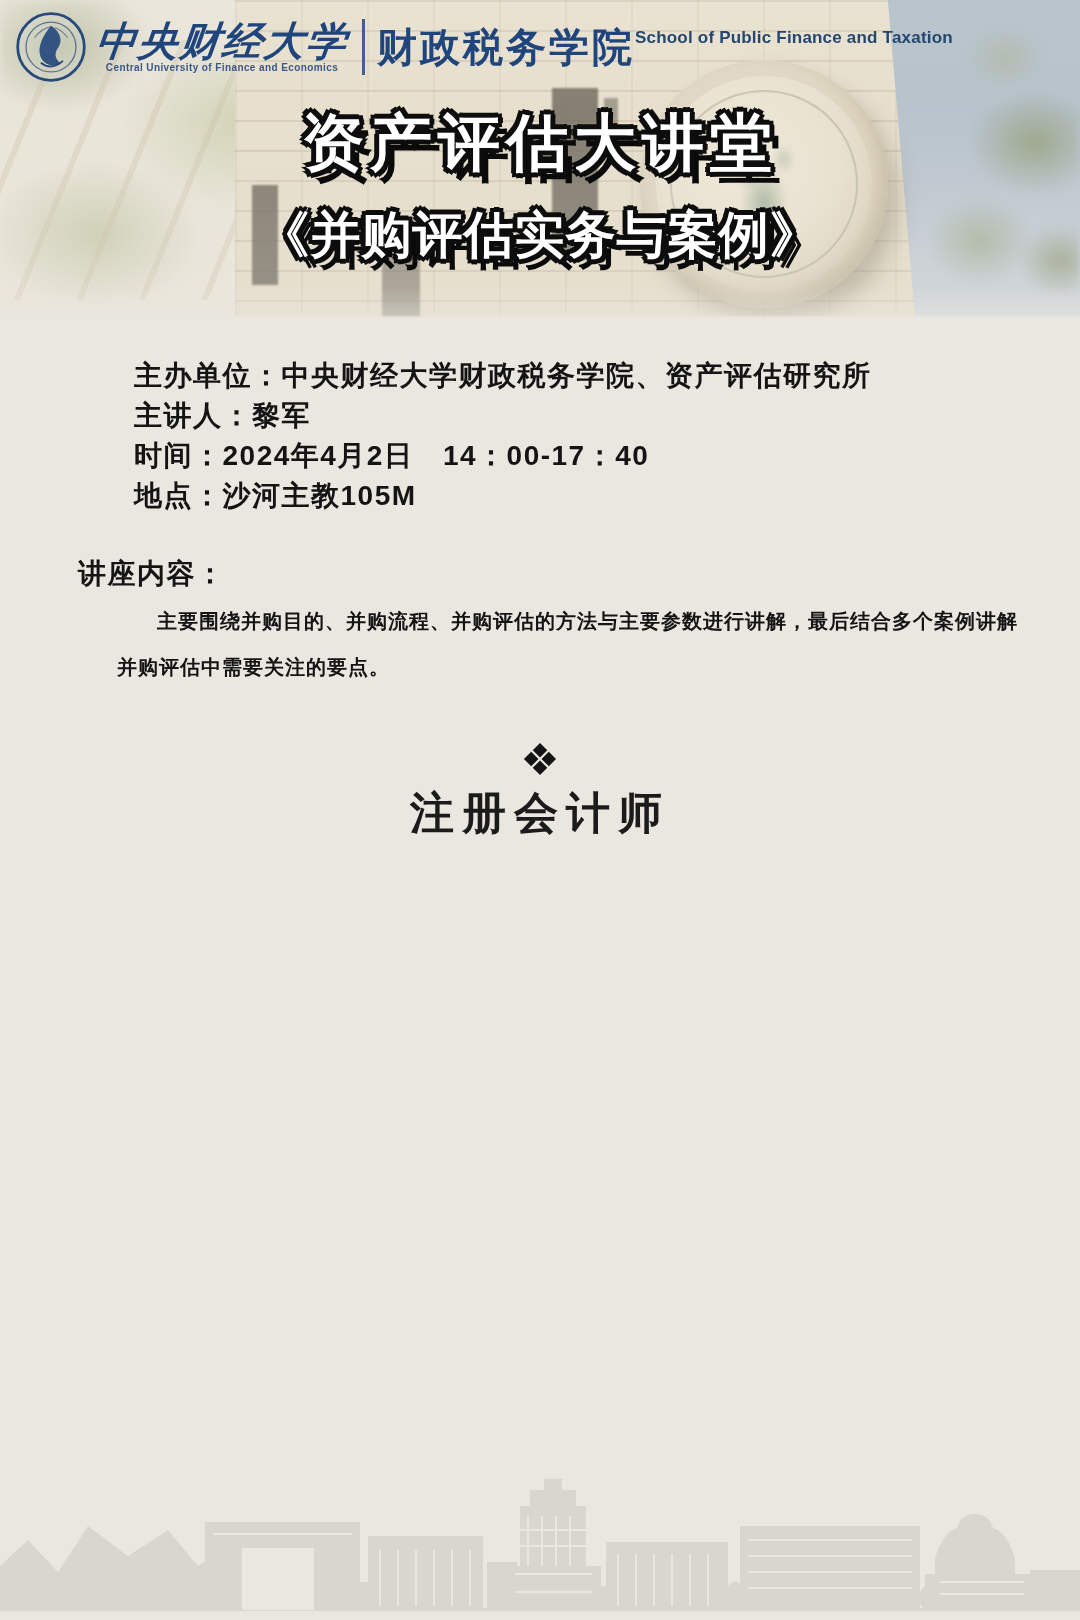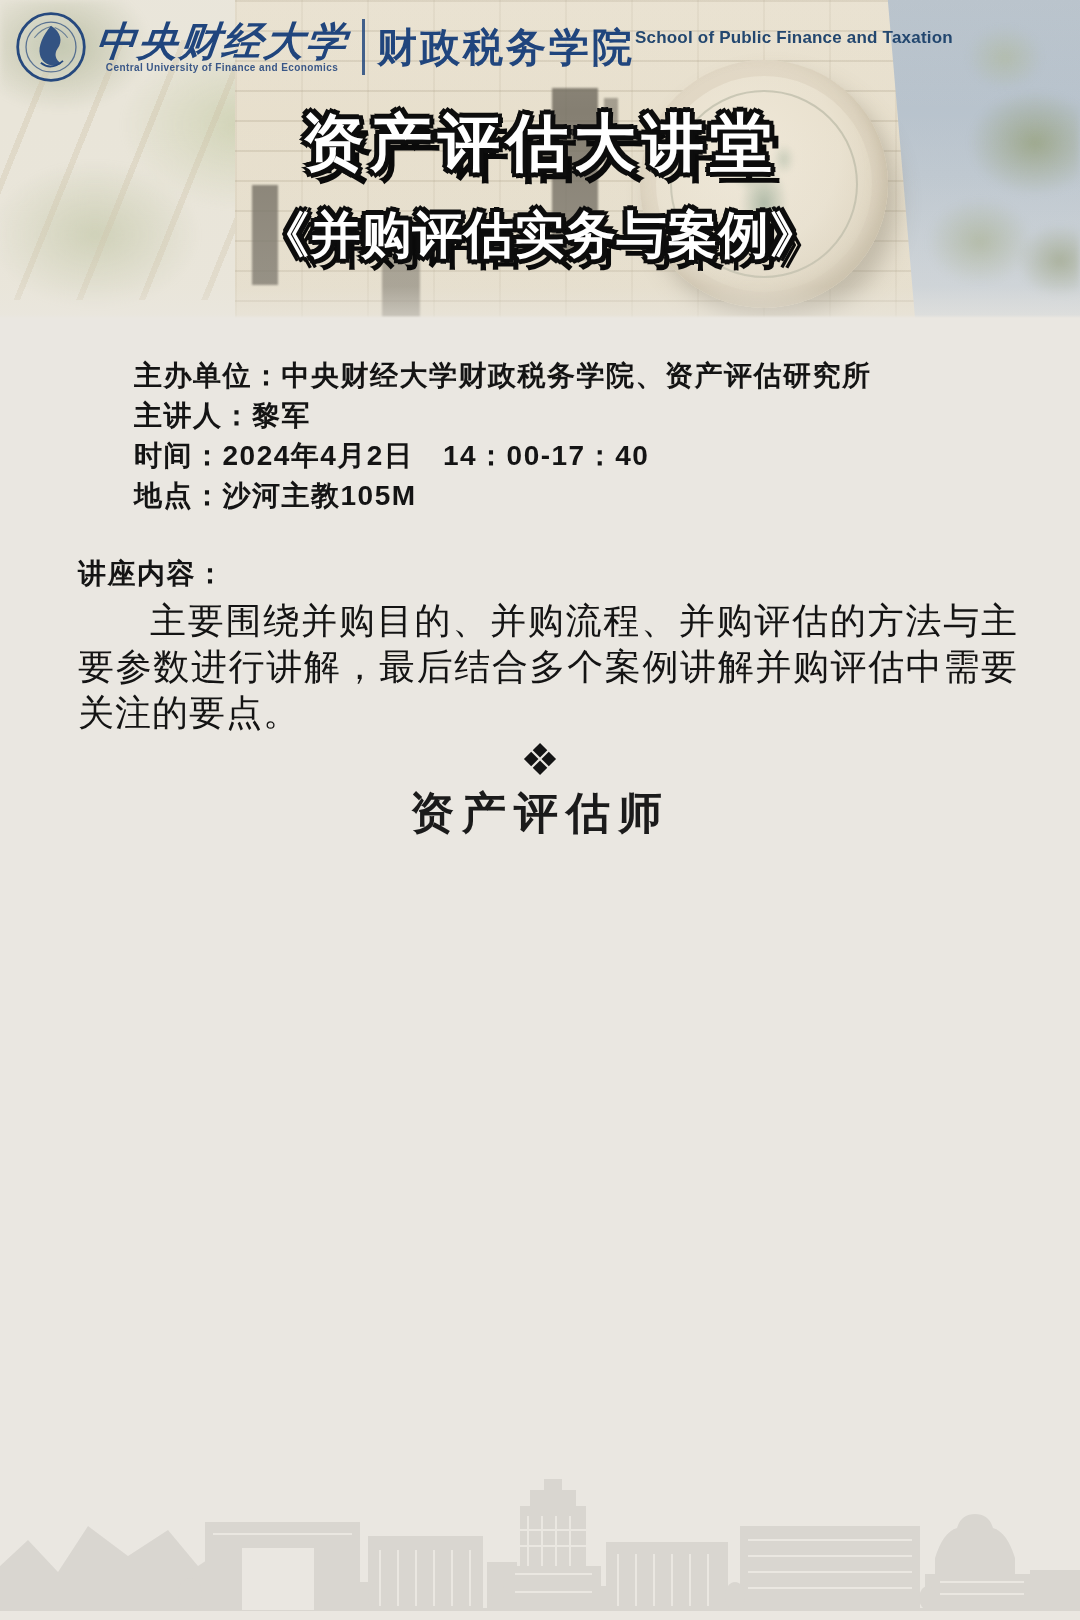--- a/index.html
+++ b/index.html
@@ -78,22 +78,22 @@
   .hero-title{top:112px;font-size:62px;letter-spacing:6px;}
   .hero-subtitle{top:210px;font-size:50px;letter-spacing:1px;}
 
   
   .info-block{position:absolute;left:86px;top:356px;font-size:28px;font-weight:700;
     line-height:40px;letter-spacing:1.5px;color:#141414;margin-left:48px;}
 
   
   .lecture-block{position:absolute;left:78px;top:554px;width:940px;color:#141414;}
   .lecture-heading{font-size:28px;font-weight:700;letter-spacing:1.5px;line-height:40px;}
-  .lecture-body{margin-top:4px;font-size:36px;font-weight:400;letter-spacing:1px;
-    line-height:46px;text-indent:2em;text-align:justify;}
+  .lecture-body{margin-top:4px;font-size:20px;font-weight:700;letter-spacing:1px;
+    line-height:46px;text-indent:2em;text-align:justify;margin-left:39px;}
 
   
   .ornament{position:absolute;left:0;top:738px;width:100%;text-align:center;
     font-size:44px;line-height:1;color:#141414;}
   .intro-heading{position:absolute;left:0;top:792px;width:100%;text-align:center;
     font-family:"Liberation Serif",serif;font-size:44px;font-weight:700;
     letter-spacing:8px;color:#1b1b1b;line-height:1;}
   .bio{position:absolute;left:78px;top:856px;width:934px;
     font-family:"Liberation Serif",serif;font-size:32px;font-weight:600;
     line-height:45px;letter-spacing:1px;text-indent:2em;text-align:justify;color:#1a1a1a;}
@@ -150,21 +150,21 @@
     <div>时间：2024年4月2日　14：00-17：40</div>
     <div>地点：沙河主教105M</div>
   </div>
 
   <div class="lecture-block">
     <div class="lecture-heading">讲座内容：</div>
     <div class="lecture-body">主要围绕并购目的、并购流程、并购评估的方法与主要参数进行讲解，最后结合多个案例讲解并购评估中需要关注的要点。</div>
   </div>
 
   <div class="ornament">❖</div>
-  <div class="intro-heading">资产评估师</div>
+  <div class="intro-heading">注册会计师</div>
 
   <svg class="skyline" viewBox="0 0 1080 150" preserveAspectRatio="none">
     <g fill="#d9d6d0">
 
       <polygon points="0,140 0,96 28,70 58,102 88,56 128,86 168,60 198,96 228,76 252,140"></polygon>
 
       <rect x="205" y="52" width="155" height="88"></rect>
 
       <rect x="368" y="66" width="115" height="74"></rect>
       <rect x="487" y="92" width="30" height="48"></rect>

